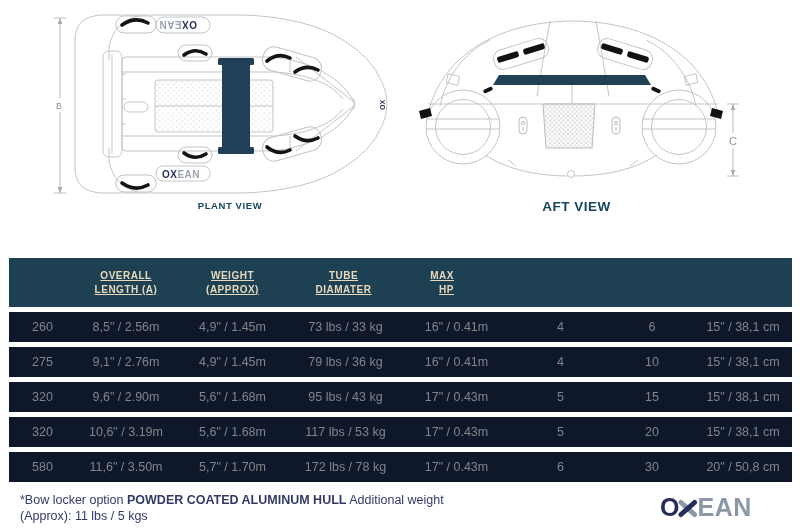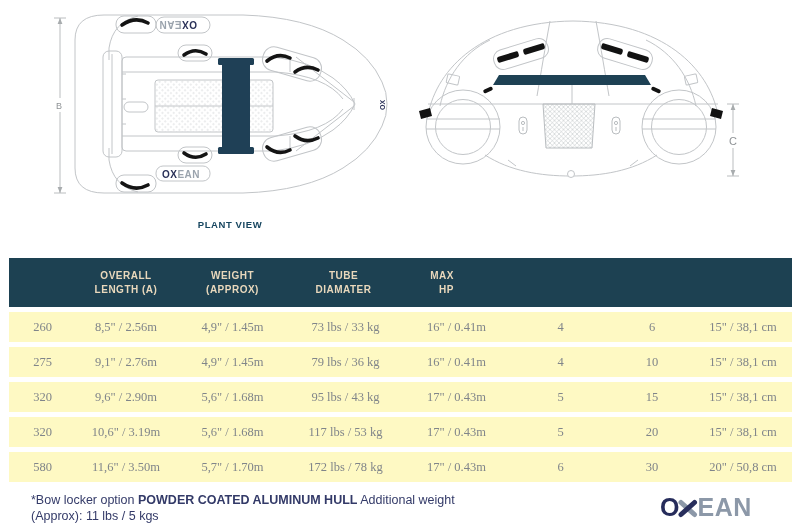--- a/index.html
+++ b/index.html
@@ -4,37 +4,37 @@
 <style>
   html,body{margin:0;padding:0;background:#fff;}
   .canvas{position:relative;width:800px;height:532px;background:#ffffff;overflow:hidden;
           font-family:"Liberation Sans", sans-serif;}
 
   
   .drawing-svg{position:absolute;}
   #plant-svg{left:38px;top:4px;}
   #aft-svg{left:415px;top:8px;}
   .view-label{position:absolute;text-align:center;font-weight:bold;color:#16455f;}
-  .plant-label{left:160px;top:219px;width:140px;font-size:9.5px;letter-spacing:.6px;}
+  .plant-label{left:160px;top:200px;width:140px;font-size:9.5px;letter-spacing:.6px;}
   .aft-label{left:504px;top:199px;width:145px;font-size:13.5px;letter-spacing:.5px;}
 
   
   .spec-table{position:absolute;left:9px;top:258px;width:783px;}
   .t-head{display:flex;background:#1d4152;color:#e9d8bc;height:49px;align-items:center;
           font-weight:bold;font-size:10px;letter-spacing:.5px;line-height:1.4;text-align:center;}
-  .t-row{display:flex;background:#fef9c3;height:30px;margin-top:5px;align-items:center;
-         color:#80858a;font-size:12.5px;text-align:center;font-family:Liberation Serif, serif;}
+  .t-row{display:flex;background:#0f172a;height:30px;margin-top:5px;align-items:center;
+         color:#80858a;font-size:12.5px;text-align:center;}
   .cell{display:flex;align-items:center;justify-content:center;box-sizing:border-box;}
   .c0{width:67px;} .c1{width:100px;} .c2{width:113px;} .c3{width:113px;}
   .c4{width:109px;} .c5{width:99px;} .c6{width:84px;} .c7{width:98px;}
-  .t-head .cell span{display:inline-block;max-width:68px;}
+  .t-head .cell span{display:inline-block;max-width:68px;text-decoration:underline;}
   .t-head .c6 span{max-width:28px;text-align:right;}
 
   
-  .footnote{position:absolute;left:31px;top:492px;width:436px;font-size:12.5px;
+  .footnote{position:absolute;left:20px;top:492px;width:436px;font-size:12.5px;
             line-height:1.28;color:#333a68;}
   .footnote b{font-weight:bold;}
 
   
   .brand-logo{position:absolute;left:660px;top:495px;display:flex;align-items:center;
               font-weight:bold;font-size:25px;line-height:1;}
   .logo-o{color:#262c5b;letter-spacing:0;}
   .logo-x{margin:2px -1px 0 -2px;}
   .logo-ean{color:#8c98a8;letter-spacing:.5px;}
 </style>
@@ -191,20 +191,21 @@
     <g stroke="#a8acae" stroke-width="0.8" fill="none">
       <line x1="318" y1="96" x2="318" y2="168"></line>
       <line x1="312" y1="96" x2="324" y2="96"></line>
       <line x1="312" y1="168" x2="324" y2="168"></line>
       <polygon points="318,96 315.6,102 320.4,102" fill="#a8acae" stroke="none"></polygon>
       <polygon points="318,168 315.6,162 320.4,162" fill="#a8acae" stroke="none"></polygon>
     </g>
     <rect x="311" y="125" width="14" height="15" fill="#ffffff"></rect>
     <text x="314" y="137" font-size="11" fill="#8f9396">C</text>
   </svg>
+  <div class="view-label aft-label">AFT VIEW</div>
 
   <div class="spec-table">
     <div class="t-head">
       <div class="cell c0">
           <span></span>
         </div>
       <div class="cell c1">
           <span>OVERALL LENGTH (A)</span>
         </div>
       <div class="cell c3">

